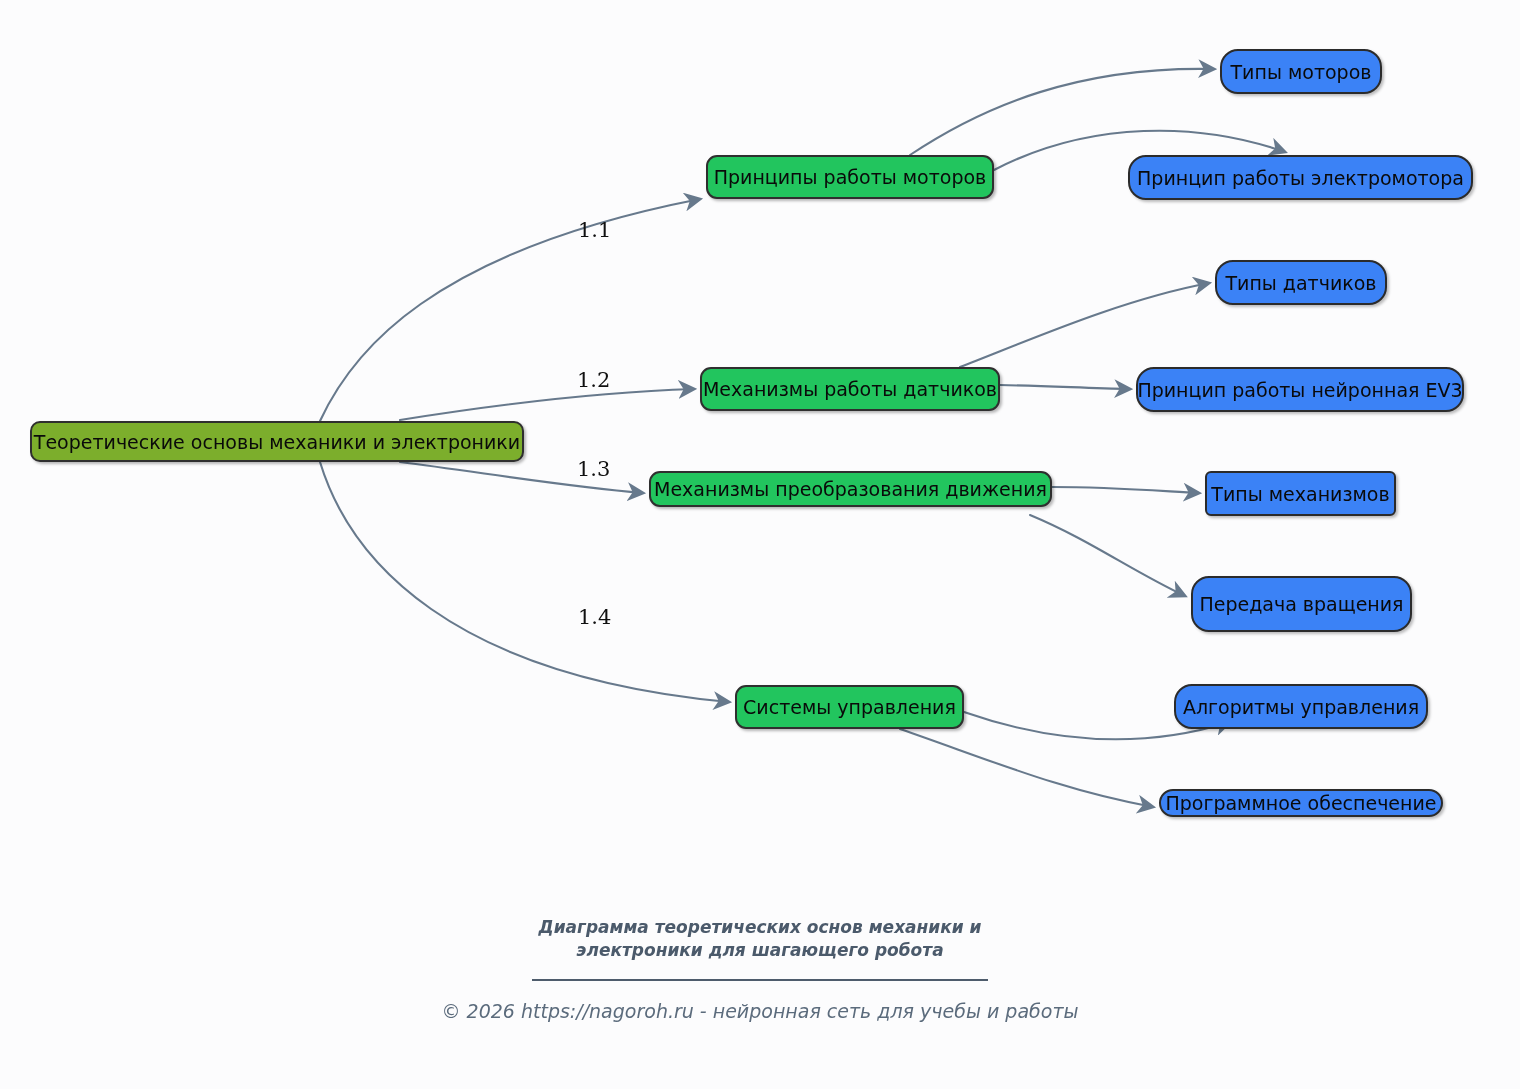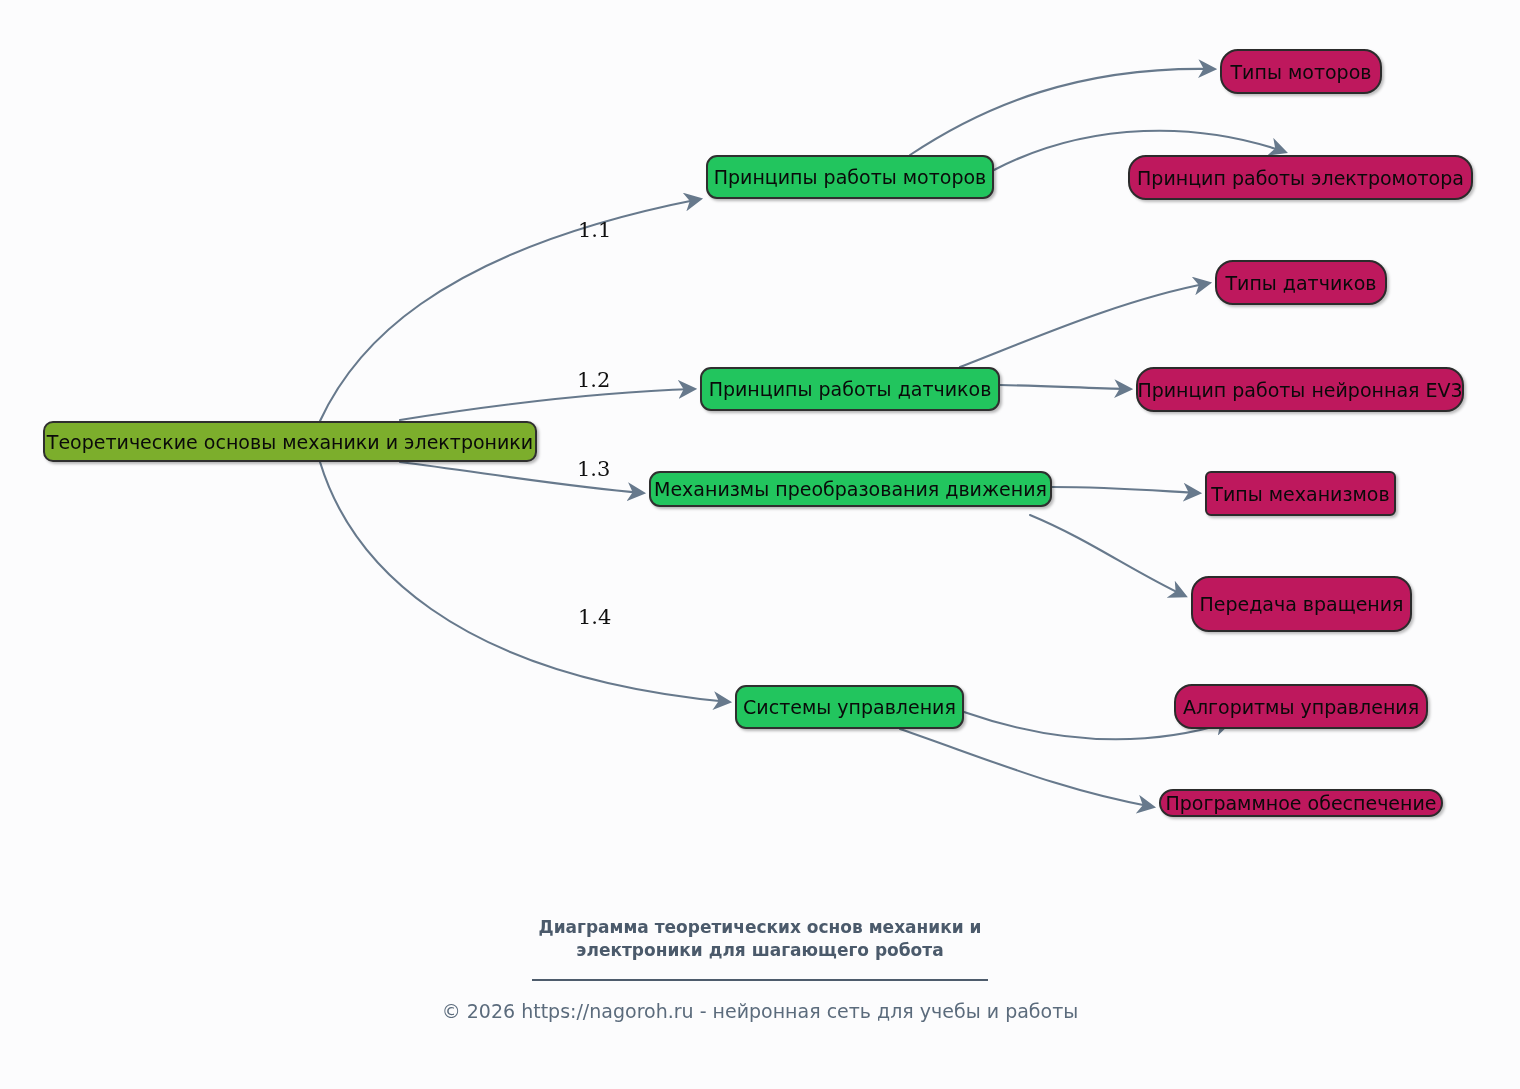--- a/index.html
+++ b/index.html
@@ -41,40 +41,41 @@
     box-shadow: 2px 2px 3px rgba(0,0,0,0.28);
   }
   .node-branch {
     background: #22c55e;
     border: 2px solid #2f2f2f;
     border-radius: 11px;
     font-size: 19px;
     box-shadow: 2px 2px 3px rgba(0,0,0,0.28);
   }
   .node-leaf {
-    background: #be185d;
+    background: #3b82f6;
     border: 2px solid #2b2b2b;
     border-radius: 18px;
     font-size: 19px;
     box-shadow: 2px 2px 3px rgba(0,0,0,0.26);
   }
   .edge-label {
     position: absolute;
     font-family: "DejaVu Serif", serif;
     font-size: 21px;
     color: #101010;
     z-index: 4;
     white-space: nowrap;
   }
   #footer {
     position: absolute;
     left: 0;
     width: 1520px;
     text-align: center;
     z-index: 5;
+    font-style: italic;
   }
   .footer-title {
     font-family: "DejaVu Sans", sans-serif;
     font-weight: bold;
     font-size: 17px;
     line-height: 23px;
     color: #4b5a6b;
     white-space: pre-line;
   }
   .footer-divider {
@@ -111,27 +112,27 @@
         <path d="M 994 170 C 1090 120 1200 122 1285 152" marker-end="url(#arrow)"></path>
         <path d="M 960 367 C 1030 340 1120 300 1209 283" marker-end="url(#arrow)"></path>
         <path d="M 1000 385 C 1050 386 1085 388 1130 389" marker-end="url(#arrow)"></path>
         <path d="M 1052 487 C 1110 487 1160 491 1199 493" marker-end="url(#arrow)"></path>
         <path d="M 1030 515 C 1090 540 1130 570 1185 596" marker-end="url(#arrow)"></path>
         <path d="M 964 712 C 1050 742 1140 750 1230 722" marker-end="url(#arrow)"></path>
         <path d="M 900 729 C 990 760 1060 790 1153 807" marker-end="url(#arrow)"></path>
       </g>
   </svg>
 
-  <div class="node node-root" style="left: 43px; top: 421px; width: 494px; height: 41px;">Теоретические основы механики и электроники</div>
+  <div class="node node-root" style="left: 30px; top: 421px; width: 494px; height: 41px;">Теоретические основы механики и электроники</div>
 
   <div class="node node-branch" style="left: 706px; top: 155px; width: 288px; height: 44px;">Принципы работы моторов</div>
   <div class="node node-leaf" style="left: 1220px; top: 49px; width: 162px; height: 45px;">Типы моторов</div>
   <div class="node node-leaf" style="left: 1128px; top: 155px; width: 345px; height: 45px;">Принцип работы электромотора</div>
 
-  <div class="node node-branch" style="left: 700px; top: 367px; width: 300px; height: 44px;">Принципы работы датчиков</div>
+  <div class="node node-branch" style="left: 700px; top: 367px; width: 300px; height: 44px;">Механизмы работы датчиков</div>
   <div class="node node-leaf" style="left: 1215px; top: 260px; width: 172px; height: 45px;">Типы датчиков</div>
   <div class="node node-leaf" style="left: 1136px; top: 367px; width: 328px; height: 45px;">Принцип работы нейронная EV3</div>
 
   <div class="node node-branch" style="left: 649px; top: 471px; width: 403px; height: 36px;">Механизмы преобразования движения</div>
   <div class="node node-leaf" style="left: 1205px; top: 471px; width: 191px; height: 45px; border-radius: 6px;">Типы механизмов</div>
   <div class="node node-leaf" style="left: 1191px; top: 576px; width: 221px; height: 56px;">Передача вращения</div>
 
   <div class="node node-branch" style="left: 735px; top: 685px; width: 229px; height: 44px;">Системы управления</div>
   <div class="node node-leaf" style="left: 1174px; top: 684px; width: 254px; height: 45px;">Алгоритмы управления</div>
   <div class="node node-leaf" style="left: 1159px; top: 789px; width: 284px; height: 28px;">Программное обеспечение</div>

